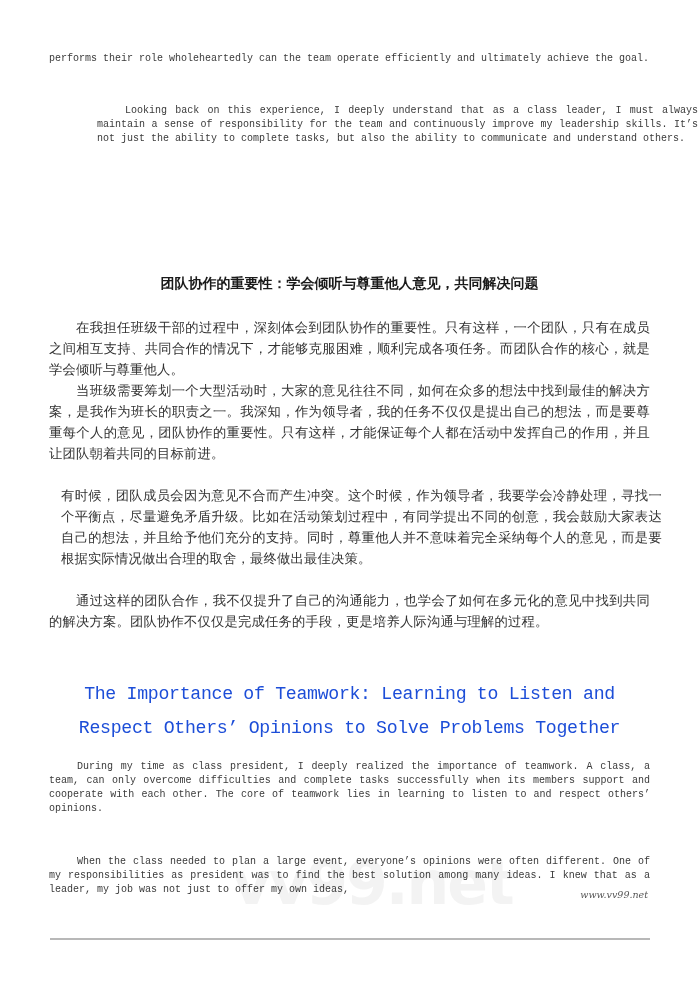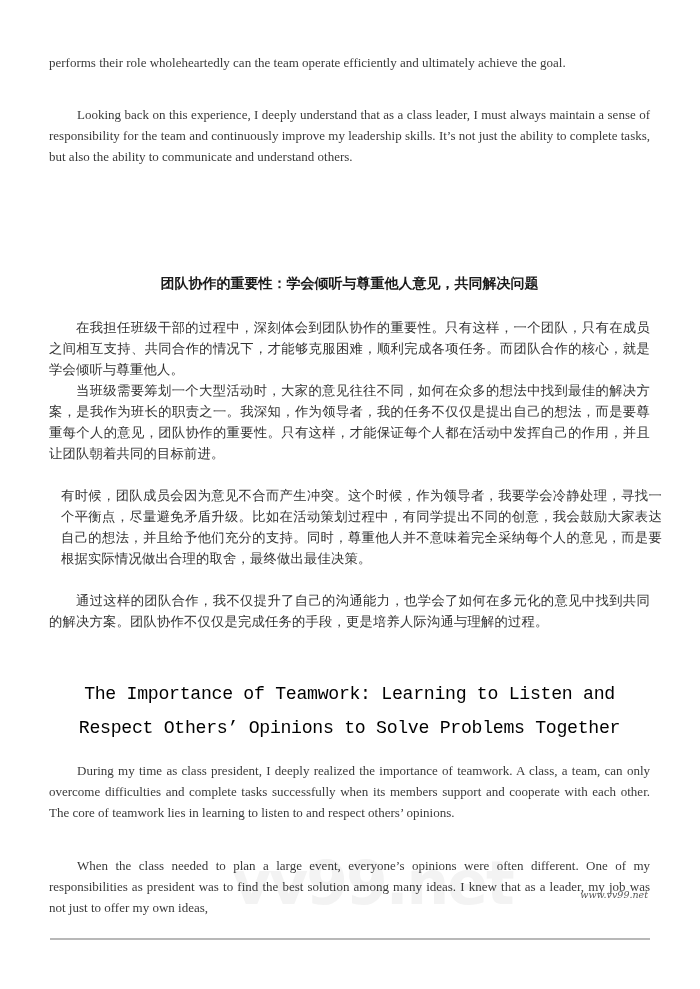--- a/index.html
+++ b/index.html
@@ -19,23 +19,23 @@
       position: absolute;
       left: 49px;
       top: 0;
       width: 601px;
     }
     .p {
       position: absolute;
       left: 0;
       width: 601px;
       margin: 0;
-      font-family: Liberation Serif, serif;
-      font-size: 13px;
-      line-height: 21px;
+      font-family: Liberation Mono, monospace;
+      font-size: 10px;
+      line-height: 14px;
       text-align: justify;
       text-align-last: left;
       color: #3a3a3a;
       letter-spacing: 0;
       word-spacing: 0;
     }
     .p.indent { text-indent: 28px; }
     .p.cn {
       font-family: "DejaVu Serif", "Liberation Serif", serif;
       font-size: 13.3px;
@@ -59,21 +59,21 @@
     }
     .h-en {
       position: absolute;
       left: 0;
       width: 601px;
       top: 677px;
       text-align: center;
       font-family: "Liberation Mono", "DejaVu Sans Mono", monospace;
       font-size: 18.2px;
       line-height: 34px;
-      color: #000000;
+      color: #1d4ed8;
       margin: 0;
       letter-spacing: -0.3px;
     }
     .watermark {
       position: absolute;
       left: 232px;
       top: 838px;
       font-family: "DejaVu Sans", "Liberation Sans", sans-serif;
       font-weight: bold;
       font-size: 60px;
@@ -106,21 +106,21 @@
   </style>
 </head>
 <body>
 
 <div class="watermark">vv99.net</div>
 
 <div class="page content">
 
   <p class="p" style="top:52px;">performs their role wholeheartedly can the team operate efficiently and ultimately achieve the goal.</p>
 
-  <p class="p indent" style="top:104px;">Looking back on this experience, I deeply understand that as a class leader, I must always maintain a sense of responsibility for the team and continuously improve my leadership skills. It’s not just the ability to complete tasks, but also the ability to communicate and understand others.</p>
+  <p class="p indent" style="top:104px;margin-left:48px;">Looking back on this experience, I deeply understand that as a class leader, I must always maintain a sense of responsibility for the team and continuously improve my leadership skills. It’s not just the ability to complete tasks, but also the ability to communicate and understand others.</p>
 
   <h2 class="h-cn">团队协作的重要性：学会倾听与尊重他人意见，共同解决问题</h2>
 
   <p class="p cn indent" style="top:317px;">在我担任班级干部的过程中，深刻体会到团队协作的重要性。只有这样，一个团队，只有在成员之间相互支持、共同合作的情况下，才能够克服困难，顺利完成各项任务。而团队合作的核心，就是学会倾听与尊重他人。</p>
 
   <p class="p cn indent" style="top:380px;">当班级需要筹划一个大型活动时，大家的意见往往不同，如何在众多的想法中找到最佳的解决方案，是我作为班长的职责之一。我深知，作为领导者，我的任务不仅仅是提出自己的想法，而是要尊重每个人的意见，团队协作的重要性。只有这样，才能保证每个人都在活动中发挥自己的作用，并且让团队朝着共同的目标前进。</p>
 
   <p class="p cn" style="top:485px;margin-left:12px;">有时候，团队成员会因为意见不合而产生冲突。这个时候，作为领导者，我要学会冷静处理，寻找一个平衡点，尽量避免矛盾升级。比如在活动策划过程中，有同学提出不同的创意，我会鼓励大家表达自己的想法，并且给予他们充分的支持。同时，尊重他人并不意味着完全采纳每个人的意见，而是要根据实际情况做出合理的取舍，最终做出最佳决策。</p>
 
   <p class="p cn indent" style="top:590px;">通过这样的团队合作，我不仅提升了自己的沟通能力，也学会了如何在多元化的意见中找到共同的解决方案。团队协作不仅仅是完成任务的手段，更是培养人际沟通与理解的过程。</p>

